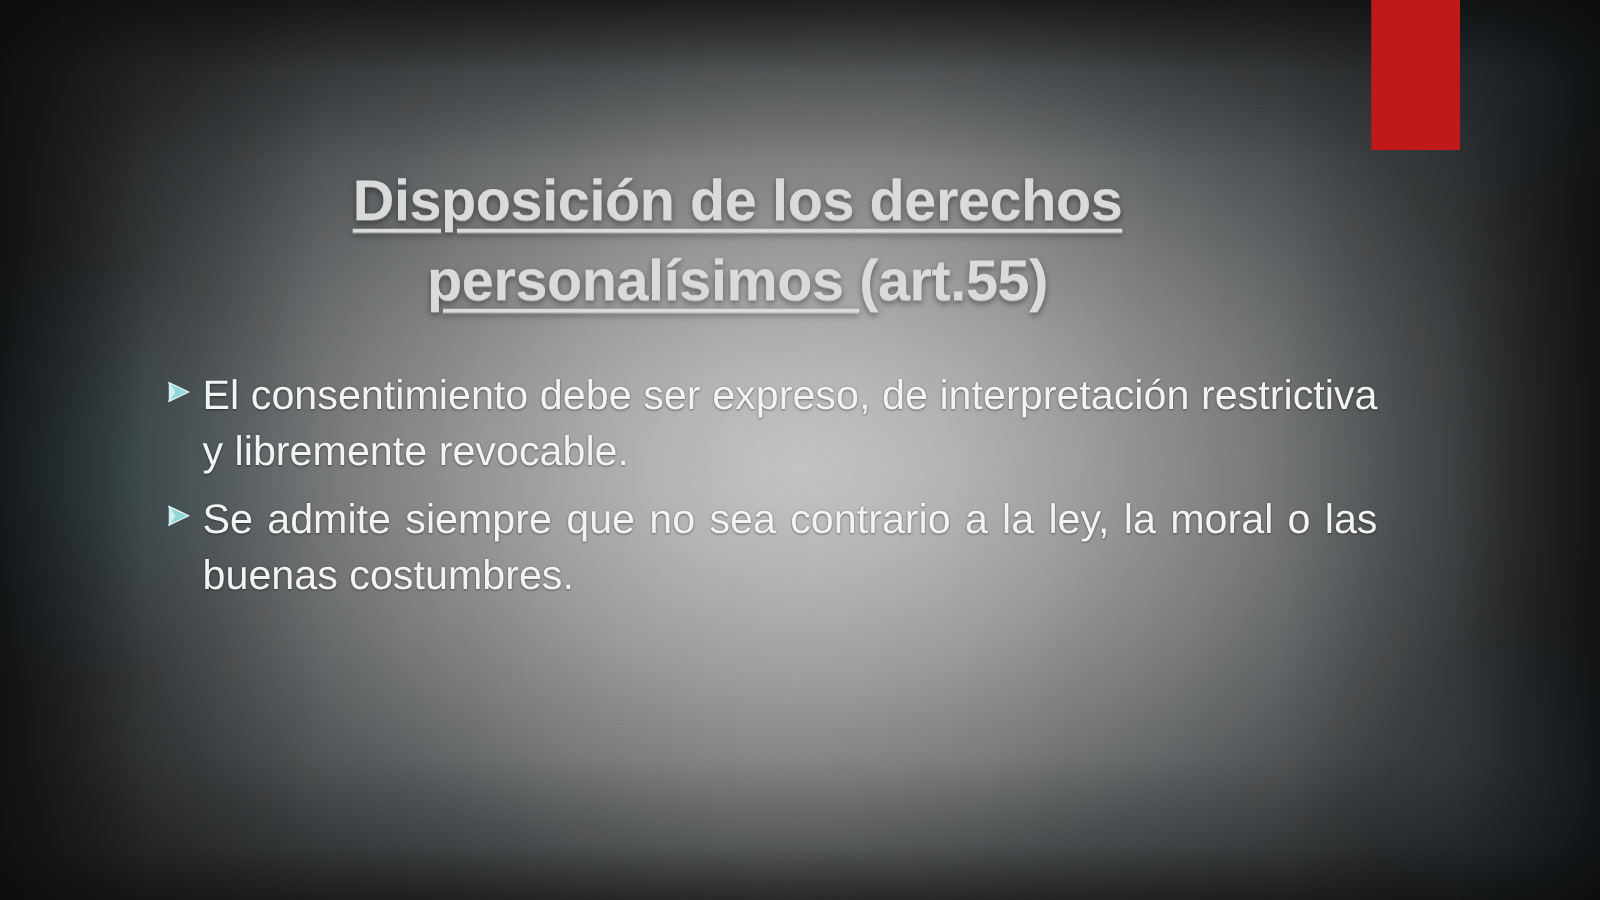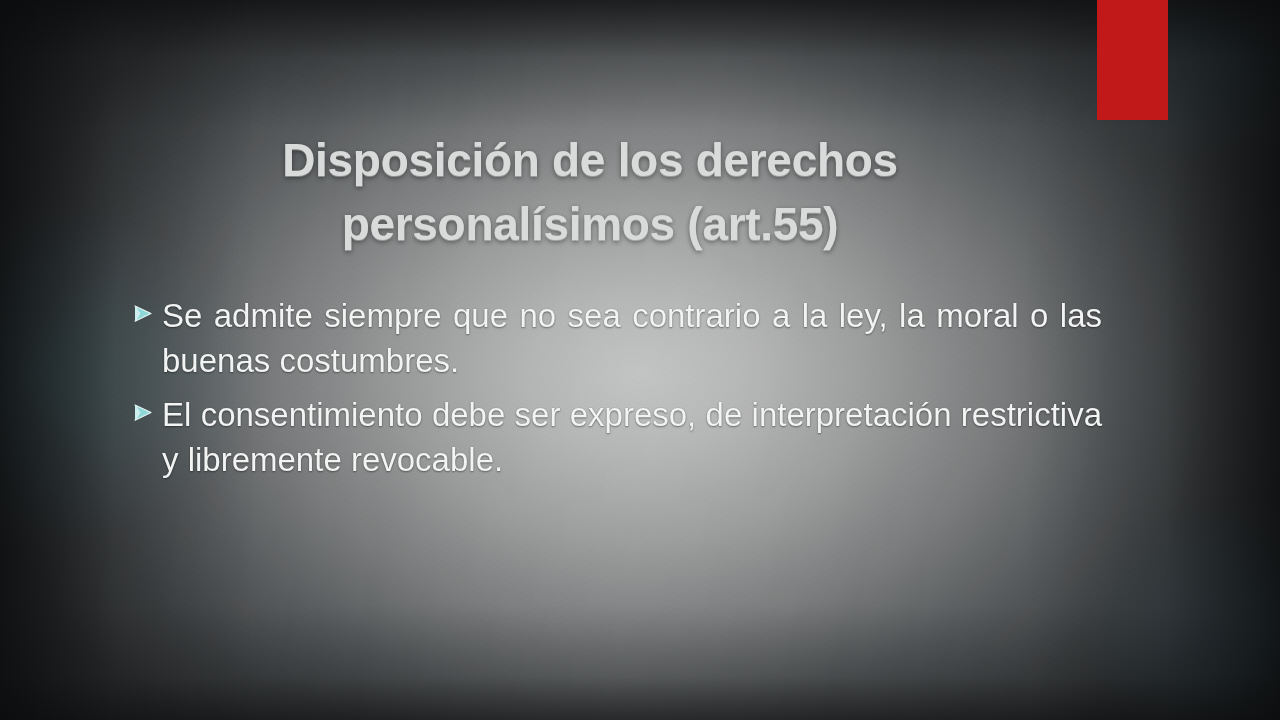--- a/index.html
+++ b/index.html
@@ -108,20 +108,21 @@
     font-size: 46px;
     font-weight: bold;
     line-height: 64px;
     color: #d9dbdb;
     text-shadow:
       0 1px 0 rgba(255,255,255,0.35),
       0 2px 5px rgba(0,0,0,0.45);
     letter-spacing: -0.3px;
   }
   .title .u {
+    text-decoration: underline;
     text-decoration-thickness: 3px;
     text-underline-offset: 7px;
   }
 
   
   .body {
     position: absolute;
     left: 132px;
     top: 293px;
     width: 970px;
@@ -171,28 +172,28 @@
 
   <div class="body">
 
     <div class="bullet-row">
       <span class="bullet-mark">
         <svg width="22" height="22" viewBox="0 0 22 22" aria-hidden="true">
           <path d="M3 3 L19 10.6 L3 18.2 L7.6 10.6 Z" fill="#8fd8d8" stroke="#e8f6f6" stroke-width="1.1" stroke-linejoin="round"></path>
           <path d="M3 3 L7.6 10.6 L3 18.2 Z" fill="#cdeeee"></path>
         </svg>
       </span>
-      <span class="bullet-text">Se admite siempre que no sea contrario a la ley, la moral o las buenas costumbres.</span>
+      <span class="bullet-text">El consentimiento debe ser expreso, de interpretación restrictiva y libremente revocable.</span>
     </div>
 
     <div class="bullet-row">
       <span class="bullet-mark">
         <svg width="22" height="22" viewBox="0 0 22 22" aria-hidden="true">
           <path d="M3 3 L19 10.6 L3 18.2 L7.6 10.6 Z" fill="#8fd8d8" stroke="#e8f6f6" stroke-width="1.1" stroke-linejoin="round"></path>
           <path d="M3 3 L7.6 10.6 L3 18.2 Z" fill="#cdeeee"></path>
         </svg>
       </span>
-      <span class="bullet-text">El consentimiento debe ser expreso, de interpretación restrictiva y libremente revocable.</span>
+      <span class="bullet-text">Se admite siempre que no sea contrario a la ley, la moral o las buenas costumbres.</span>
     </div>
 
 
   </div>
 </div>
 
 </body></html>

